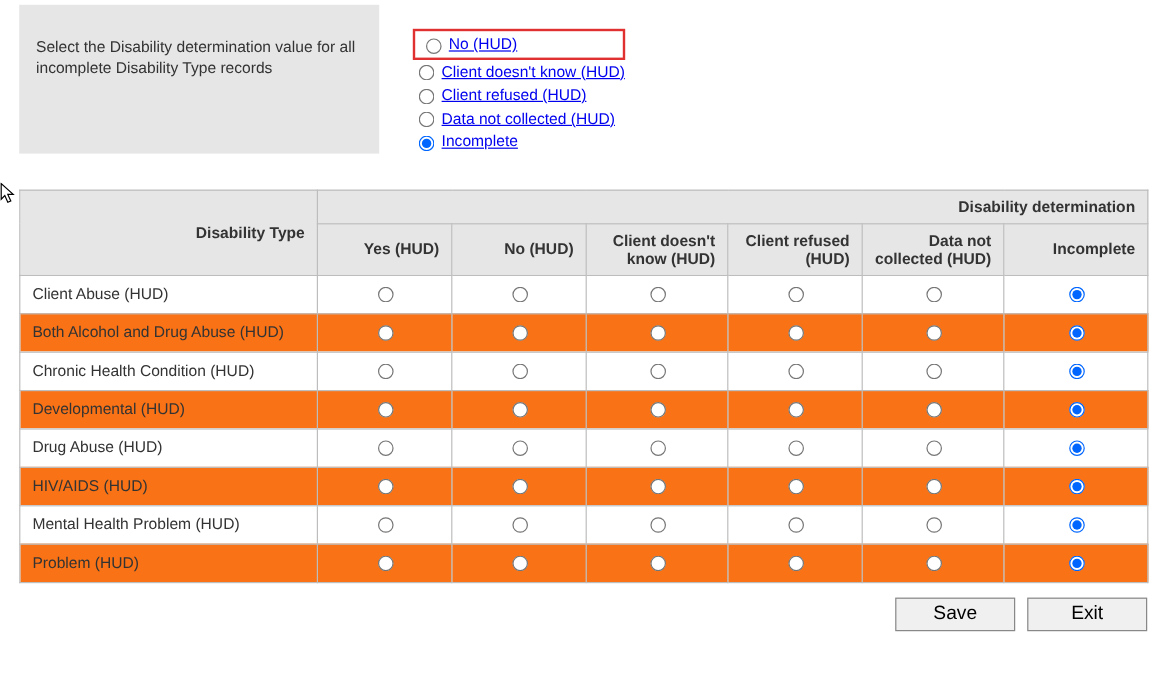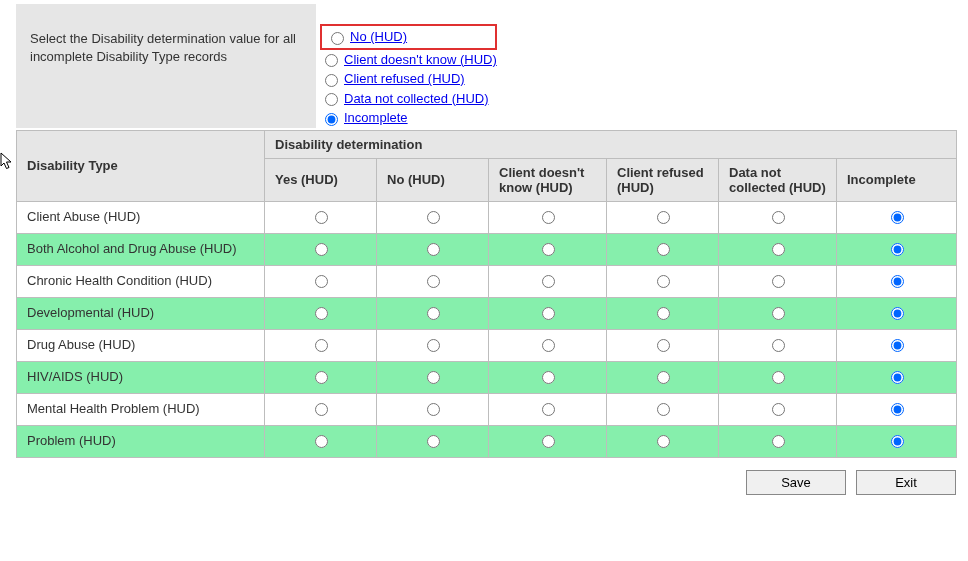--- a/index.html
+++ b/index.html
@@ -7,22 +7,22 @@
     margin: 0;
     padding: 4px;
     font-family: Verdana, Geneva, sans-serif;
     font-size: 13px;
     color: #333;
     background: #fff;
     width: 968px;
   }
   .top-selector {
     display: flex;
-    gap: 4px;
-    margin-bottom: 2px;
+    gap: 28px;
+    margin-bottom: 30px;
     padding-left: 12px;
   }
   .selector-label-box {
     background: #e6e6e6;
     padding: 26px 10px 18px 14px;
     width: 300px;
     line-height: 1.35;
   }
   .selector-options {
     padding-top: 20px;
@@ -58,52 +58,52 @@
     table-layout: fixed;
   }
   table.data-table th, table.data-table td {
     border: 1px solid #bdbdbd;
     padding: 6px 10px;
     vertical-align: middle;
   }
   table.data-table th {
     background: #e6e6e6;
     font-weight: bold;
-    text-align: left;
+    text-align: right;
   }
   th.row-header-th {
     text-align: left;
     vertical-align: bottom;
     padding-bottom: 14px;
     padding-left: 14px;
     margin-top: 46px;
   }
   td.row-label {
     text-align: left;
     padding-left: 14px;
     line-height: 1.25;
   }
   td.radio-cell {
     text-align: center;
     padding: 5px 0;
   }
-  tr.even-row td { background: #86efac; }
+  tr.even-row td { background: #f97316; }
   tr.odd-row td { background: #ffffff; }
   .buttons-row {
     width: 952px;
     display: flex;
     justify-content: flex-end;
     gap: 10px;
     margin-top: 12px;
   }
   .btn {
     min-width: 100px;
     padding: 4px 16px;
     font-family: inherit;
-    font-size: 13px;
+    font-size: 16px;
     background: #f0f0f0;
     border: 1px solid #888;
     cursor: pointer;
   }
   input[type="radio"] {
     accent-color: #0066ff;
     transform: scale(1.0);
     cursor: pointer;
   }
 </style>

